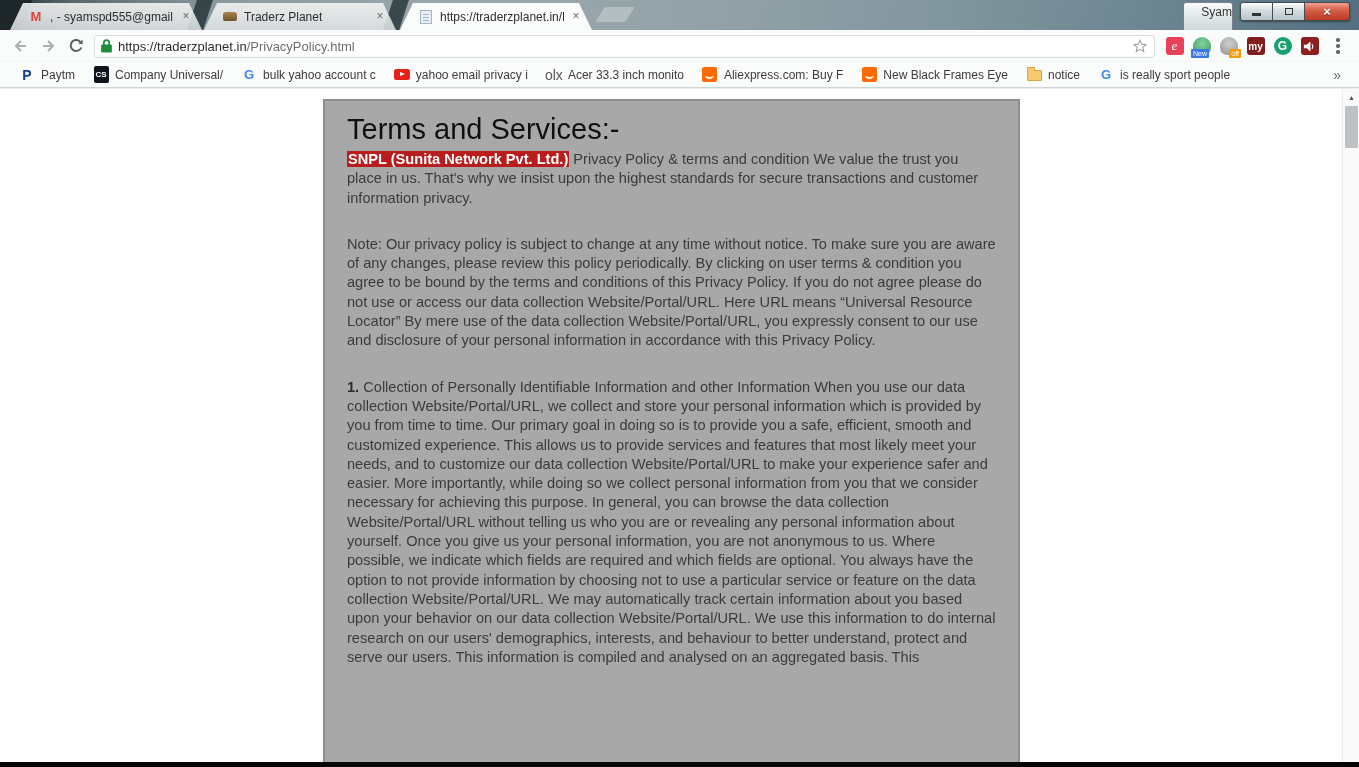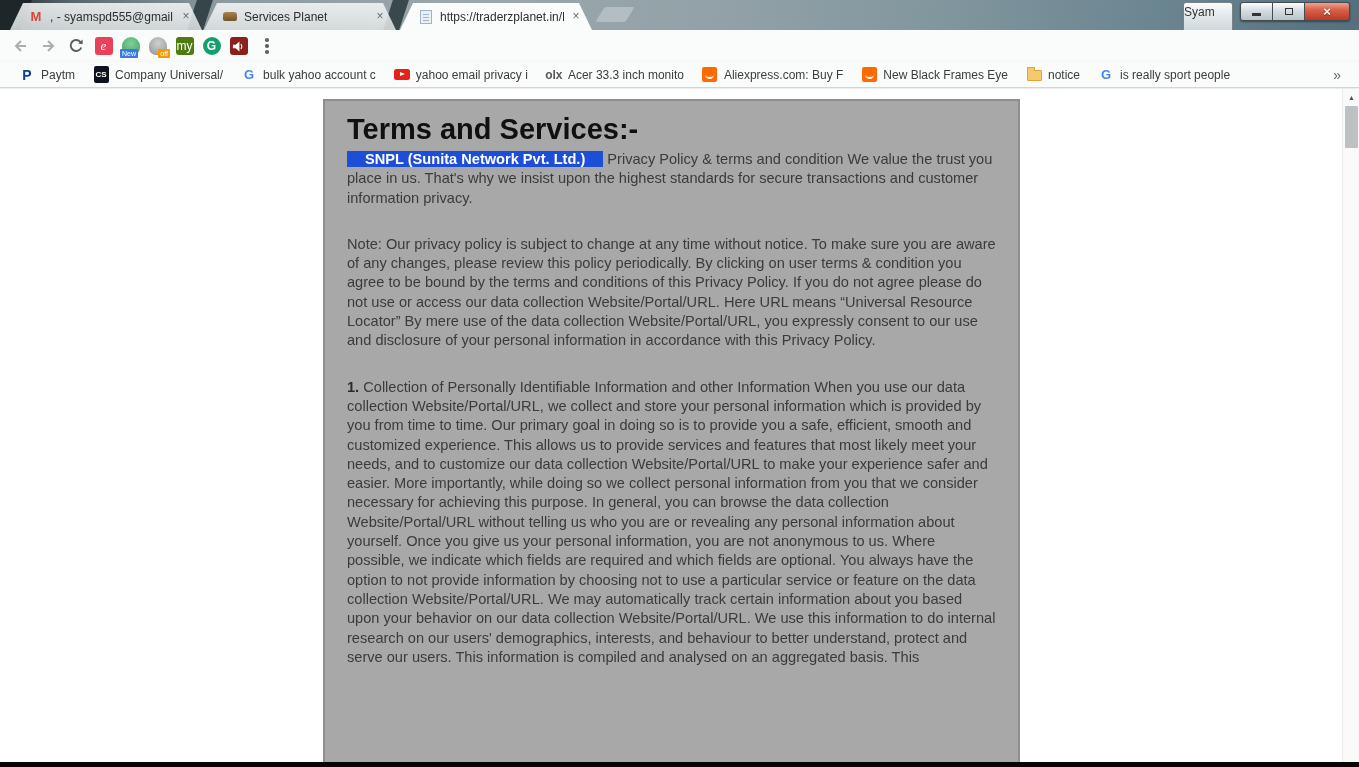--- a/index.html
+++ b/index.html
@@ -40,21 +40,21 @@
     position:relative; }
   .fav-doc::before { content:""; position:absolute; left:2px; top:3px; width:6px; height:1.5px;
     background:#9fb4c6; box-shadow:0 3px 0 #9fb4c6, 0 6px 0 #9fb4c6; }
   .newtab-btn { position:absolute; left:600px; top:7px; width:30px; height:15px;
     background:#b9c4c8cc; transform:skewX(-32deg); border-radius:2px; }
 
   .profile-btn {
     position:absolute; top:2px; right:126px; width:50px; height:35px;
     background:linear-gradient(#fbfbfb,#dde4e7 50%,#c8d2d7);
     border:1px solid #7b8388; border-radius:3px;
-    font-size:12px; color:#333; text-align:left; line-height:18px;
+    font-size:12px; color:#333; text-align:right; line-height:18px;
     box-shadow:0 1px 1px rgba(0,0,0,.3);
   }
   .win-group { position:absolute; top:2px; right:9px; display:flex; height:19px;
     box-shadow:0 1px 2px rgba(0,0,0,.4); border-radius:3px; }
   .win-btn { height:19px; border:1px solid #454c4f; display:flex; align-items:center;
     justify-content:center; background:linear-gradient(#fdfdfd,#d3dce0 45%,#b9c5cb); }
   .win-min { width:33px; border-radius:3px 0 0 3px; }
   .win-restore { width:32px; border-left:none; }
   .win-close { width:45px; border-left:none; border-radius:0 3px 3px 0;
     background:linear-gradient(#f0a28f,#d8604b 40%,#ba3a25);
@@ -76,21 +76,21 @@
   .url-text { font-size:13px; margin-left:6px; white-space:nowrap; overflow:hidden; flex:1; }
   .url-domain { color:#2d2d2d; }
   .url-path { color:#6e6e6e; }
   .ext-btn { width:27px; height:28px; position:relative; display:flex; align-items:center;
     justify-content:center; flex:none; }
   .ext-tile { width:18px; height:18px; border-radius:3px; display:flex; align-items:center;
     justify-content:center; font-size:10px; color:#fff; }
   .ext-e { background:#e8415a; font-style:italic; font-family:"Liberation Serif",serif; font-size:13px; }
   .ext-creature { background:radial-gradient(circle at 50% 35%,#7fd19a,#3f9e62); border-radius:50% 50% 40% 40%; }
   .ext-wolf { background:radial-gradient(circle at 50% 35%,#cfcfcf,#8f9396); border-radius:50% 50% 40% 40%; }
-  .ext-my { background:#4d7c0f; font-weight:normal; font-size:12px; }
+  .ext-my { background:#7f1d1d; font-weight:bold; font-size:10px; }
   .ext-gram { background:#15a06e; border-radius:50%; font-weight:bold; font-size:12px; }
   .ext-vol { background:#8e1f1f; }
   .ext-badge { position:absolute; bottom:2px; font-size:7px; line-height:9px; color:#fff;
     padding:0 2px; border-radius:1px; }
   .badge-new { left:3px; background:#3b78e7; }
   .badge-off { right:1px; background:#f59b00; }
   .menu-btn { width:30px; height:28px; display:flex; flex-direction:column; align-items:center;
     justify-content:center; gap:2.5px; flex:none; }
   .menu-dot { width:3.5px; height:3.5px; border-radius:50%; background:#5f6368; }
 
@@ -103,41 +103,41 @@
   .bm-item { display:flex; align-items:center; gap:6px; padding:0 9px; height:22px;
     font-size:12px; color:#3c3c3c; white-space:nowrap; }
   .bm-ico { width:16px; height:16px; display:flex; align-items:center; justify-content:center; flex:none; }
   .ico-paytm { color:#0d3f8f; font-weight:bold; font-size:14px; }
   .ico-cs { width:15px; height:17px; background:#10131f; color:#fff; font-weight:bold;
     font-size:8px; display:flex; align-items:center; justify-content:center; border-radius:2px; }
   .ico-g { color:#4285f4; font-weight:bold; font-size:13px; }
   .ico-yt { width:16px; height:11px; background:#e62117; border-radius:2.5px; position:relative; }
   .ico-yt::after { content:""; position:absolute; left:6px; top:2.8px; border-left:5px solid #fff;
     border-top:2.8px solid transparent; border-bottom:2.8px solid transparent; }
-  .ico-olx { font-size:12px; font-weight:bold; color:#5a5a5a; }
+  .ico-olx { font-size:14px; font-weight:normal; color:#5a5a5a; }
   .ico-ali { width:15px; height:15px; background:#ff6a00; border-radius:2px; position:relative; }
   .ico-ali::after { content:""; position:absolute; left:3px; top:6px; width:9px; height:4px;
     border-bottom:2px solid #fff; border-radius:0 0 6px 6px; }
   .ico-folder { width:15px; height:11px; background:#f7c96e; border:1px solid #d9a73f;
     border-radius:1px; position:relative; margin-top:2px; }
   .ico-folder::before { content:""; position:absolute; left:-1px; top:-4px; width:6px; height:3px;
     background:#f7c96e; border:1px solid #d9a73f; border-bottom:none; border-radius:1px 1px 0 0; }
   .bm-overflow { margin-left:auto; color:#5f6368; font-size:14px; padding:0 8px; }
 
   
   .page { position:absolute; top:89px; left:0; right:0; bottom:5px; background:#fff; overflow:hidden; }
   .panel {
     position:absolute; left:323px; top:10px; width:697px; height:1200px;
     background:#a8a8a8; border:2px solid #8f8f8f; padding:4px 22px 20px 22px;
   }
-  .panel h1 { font-size:29px; font-weight:700; color:#101010; margin:8px 0 4px; }
+  .panel h1 { font-size:29px; font-weight:400; color:#101010; margin:8px 0 4px; }
   .panel h2 { font-size:25px; font-weight:400; color:#161616; margin:10px 0 10px; }
   .panel p { font-size:14.6px; line-height:19.3px; color:#3b3b3b; margin:0 0 27px; }
   .panel .b { font-weight:bold; color:#2c2c2c; }
-  .hl { background:#1d4ed8; color:#fff; font-weight:bold; padding:0 18px; }
+  .hl { background:#b91c1c; color:#fff; font-weight:bold; padding:0 1px; }
 
   
   .scrollbar { position:absolute; top:0; right:0; width:17px; bottom:0;
     background:#fafafa; border-left:1px solid #ededed; }
   .sb-arrow { width:17px; height:16px; display:flex; align-items:center; justify-content:center;
     font-size:7px; color:#505050; }
   .sb-thumb { position:absolute; top:17px; left:2px; width:13px; height:42px;
     background:#bdc1c4; border-radius:1px; }
 
   .bottom-strip { position:absolute; bottom:0; left:0; right:0; height:5px; background:#060606; }
@@ -155,21 +155,21 @@
     <div class="tab inactive" style="left:10px; width:192px;">
       <span class="favicon fav-gmail">M</span>
       <span class="tab-title">, - syamspd555@gmail.c</span>
       <span class="tab-close">×</span>
     </div>
 
     <div class="tab inactive" style="left:204px; width:192px;">
       <span class="favicon">
           <span class="fav-traderz"></span>
         </span>
-      <span class="tab-title">Services Planet</span>
+      <span class="tab-title">Traderz Planet</span>
       <span class="tab-close">×</span>
     </div>
 
     <div class="tab active" style="left:400px; width:192px;">
       <span class="favicon">
           <span class="fav-doc"></span>
         </span>
       <span class="tab-title">https://traderzplanet.in/P</span>
       <span class="tab-close">×</span>
     </div>
@@ -198,20 +198,30 @@
       <svg width="17" height="16">
           <path d="M8 3 L13 8 L8 13 M3 8 H12.5" stroke="#a9aeb2" stroke-width="2" fill="none"></path>
         </svg>
     </div>
     <div class="nav-btn">
       <svg width="16" height="16" viewBox="0 0 16 16">
         <path d="M13.3 9.5 A5.5 5.5 0 1 1 12.6 4.2" stroke="#595d60" stroke-width="1.9" fill="none"></path>
         <polygon points="14.6,1.6 14.6,6.2 10.2,5.4" fill="#595d60"></polygon>
       </svg>
     </div>
+    <div class="omnibox">
+      <svg width="11" height="14" viewBox="0 0 10 13">
+        <path d="M2.5 5.5 V3.6 A2.5 2.6 0 0 1 7.5 3.6 V5.5" stroke="#1e8e3e" stroke-width="1.6" fill="none"></path>
+        <rect y="5.2" width="10" height="7.3" rx="1" fill="#1e8e3e"></rect>
+      </svg>
+      <span class="url-text"><span class="url-domain">https://traderzplanet.in</span><span class="url-path">/PrivacyPolicy.html</span></span>
+      <svg width="16" height="16" viewBox="0 0 24 24">
+        <path d="M12 3.5l2.7 5.7 6.2.7-4.6 4.2 1.3 6.1-5.6-3.1-5.6 3.1 1.3-6.1-4.6-4.2 6.2-.7z" fill="none" stroke="#9aa0a6" stroke-width="1.6"></path>
+      </svg>
+    </div>
 
     <div class="ext-btn">
       <div class="ext-tile ext-e">e</div>
     </div>
     <div class="ext-btn">
       <div class="ext-tile ext-creature"></div>
       <span class="ext-badge badge-new">New</span>
     </div>
     <div class="ext-btn">
       <div class="ext-tile ext-wolf"></div>

